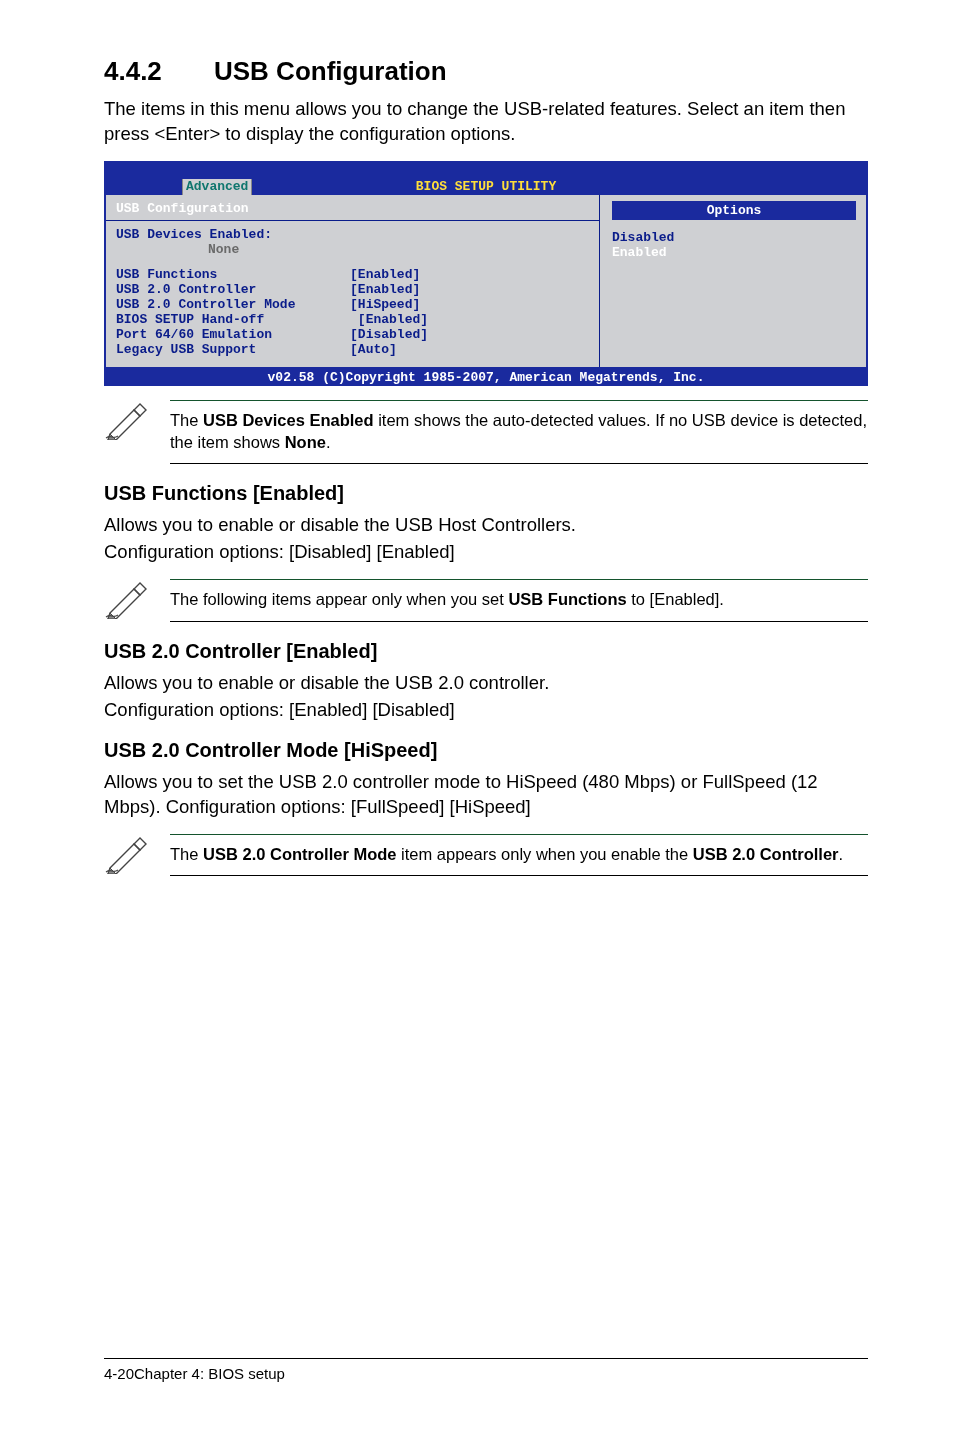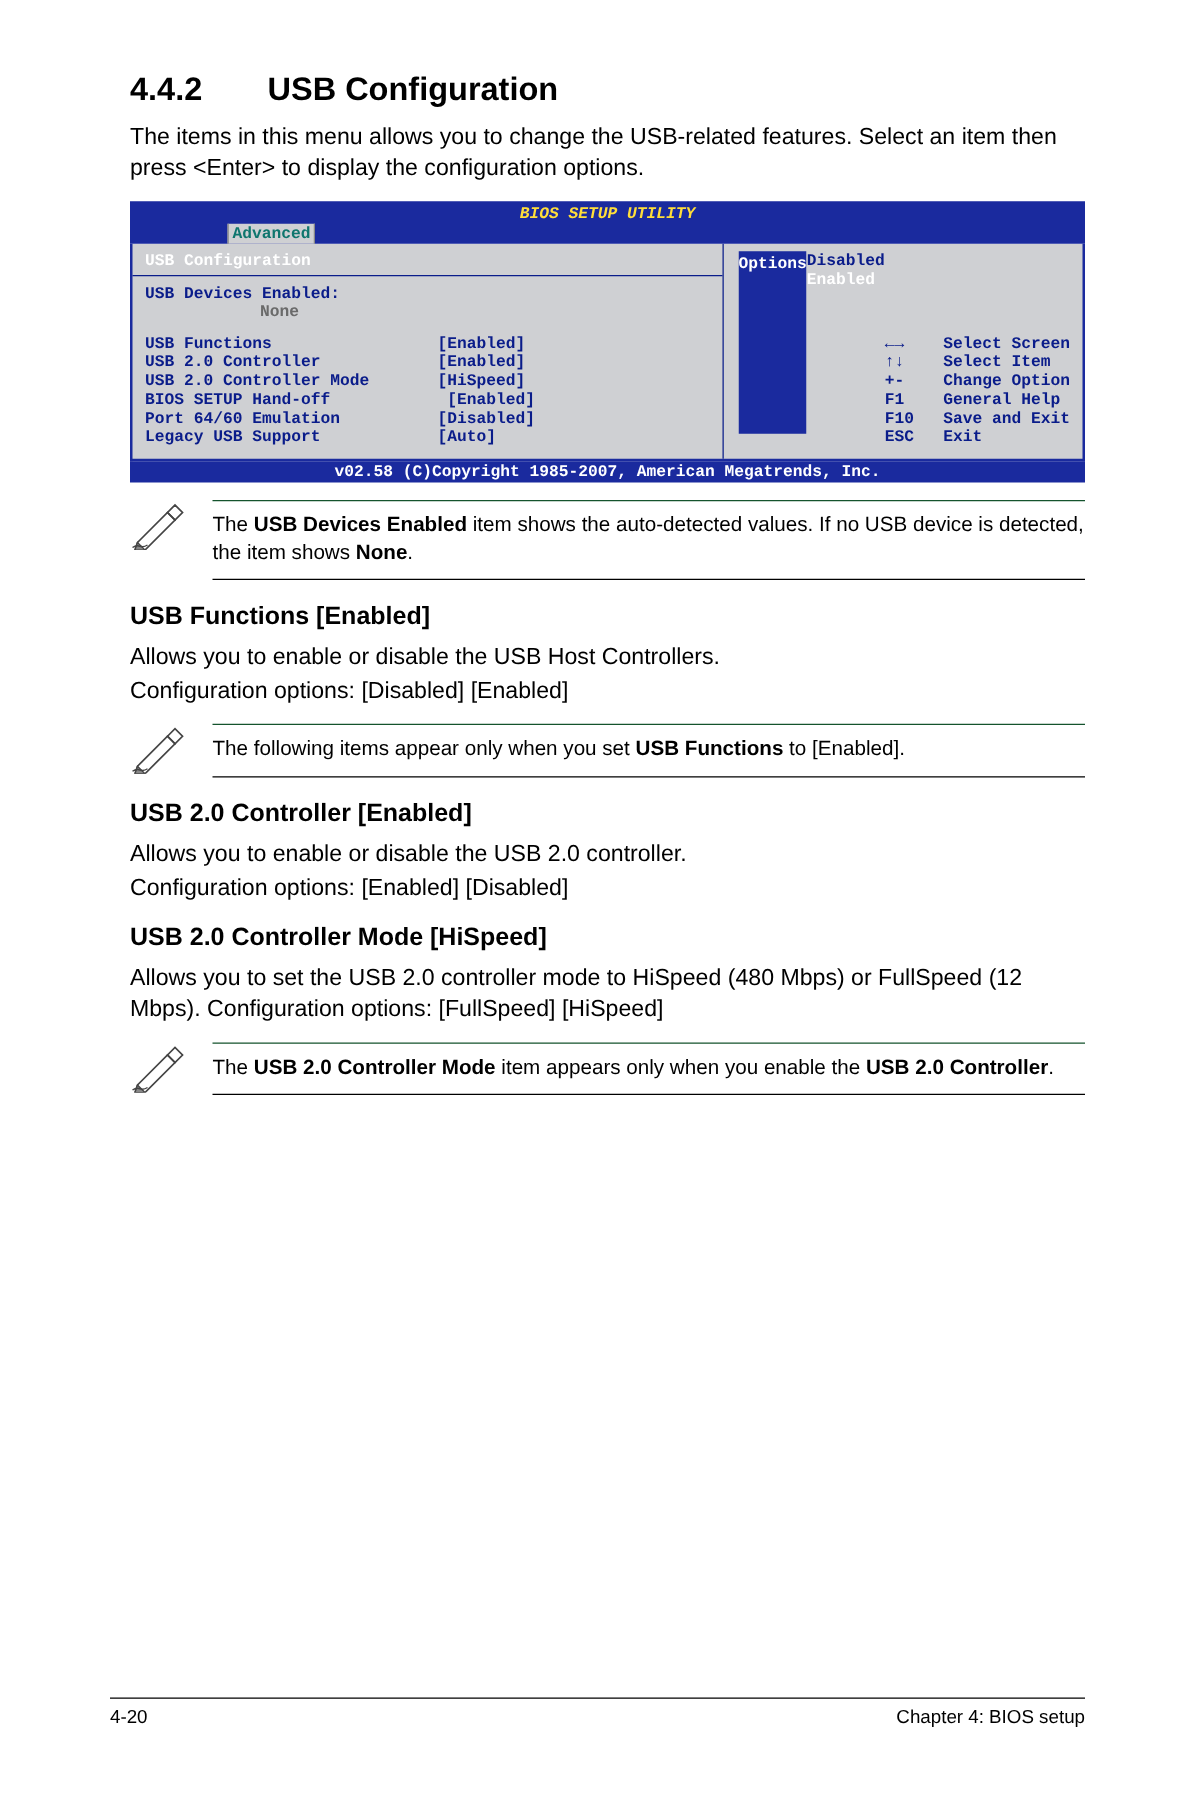--- a/index.html
+++ b/index.html
@@ -43,21 +43,21 @@
   }
   .bios-header {
     background: #1a2a9e;
     text-align: center;
     color: #ffde3a;
     padding: 1px 0 0 0;
     font-size: 13px;
     position: relative;
     height: 34px;
   }
-  .bios-header .title { display:block; padding-top:1px;font-style:italic;}
+  .bios-header .title { display:block; padding-top:17px;}
   .tabbar {
     position: absolute;
     bottom: 0;
     left: 78px;
     display: flex;
     gap: 0;
     height: 16px;
   }
   .tab {
     background: #cfd0d3;
@@ -76,21 +76,21 @@
   }
   .bios-left {
     flex: 1 1 65%;
     padding: 6px 10px 10px 10px;
     border-right: 1px solid #0a1c8a;
   }
   .bios-right {
     flex: 0 0 35%;
     padding: 6px 10px 10px 12px;
     display:flex;
-    flex-direction: row;
+    flex-direction: column;
   }
   .bios-left .hr {
     border: none;
     border-top: 1px solid #0a1c8a;
     margin: 4px -10px 6px -10px;
   }
   .cfg-line { white-space: pre; }
   .grey { color: #6a6a6a; }
   .white { color: #ffffff; }
 
@@ -134,27 +134,26 @@
     flex: 1;
     border-top: 1px solid #14532d;
     border-bottom: 1px solid #000;
     padding: 8px 0 10px 0;
     font-size: 16.5px;
     line-height: 1.35;
   }
 
   .page-footer {
     position: absolute;
-    left: 88px;
+    left: 104px;
     right: 86px;
     bottom: 56px;
     border-top: 1px solid #000;
     padding-top: 6px;
     display:flex;
-    justify-content: space-between;
     font-size: 15px;
   }
 </style>
 </head>
 <body>
 
 <h2 class="section">
   <span class="num">4.4.2</span><span>USB Configuration</span>
 </h2>
 
@@ -182,21 +181,20 @@
           <div class="cfg-line">Port 64/60 Emulation          [Disabled]</div>
           <div class="cfg-line">Legacy USB Support            [Auto]</div>
         </div>
     </div>
     <div class="bios-right">
       <div class="options-box">Options</div>
       <div class="opt-list">
         <div>Disabled</div>
         <div class="white">Enabled</div>
       </div>
-      <div class="help-block" id="bios-help"><div>←→    Select Screen</div><div>↑↓    Select Item</div><div>+-    Change Option</div><div>F1    General Help</div><div>F10   Save and Exit</div><div>ESC   Exit</div></div>
     </div>
   </div>
   <div class="bios-footer">v02.58 (C)Copyright 1985-2007, American Megatrends, Inc.</div>
 </div>
 
 <div class="note">
   <div class="icon">
     <svg viewBox="0 0 44 40" width="44" height="40">
       <path d="M6 34 L30 10 L36 16 L12 40 L4 40 Z" fill="none" stroke="#444" stroke-width="1.4"></path>
       <path d="M30 10 L36 4 L42 10 L36 16 Z" fill="none" stroke="#444" stroke-width="1.4"></path>

